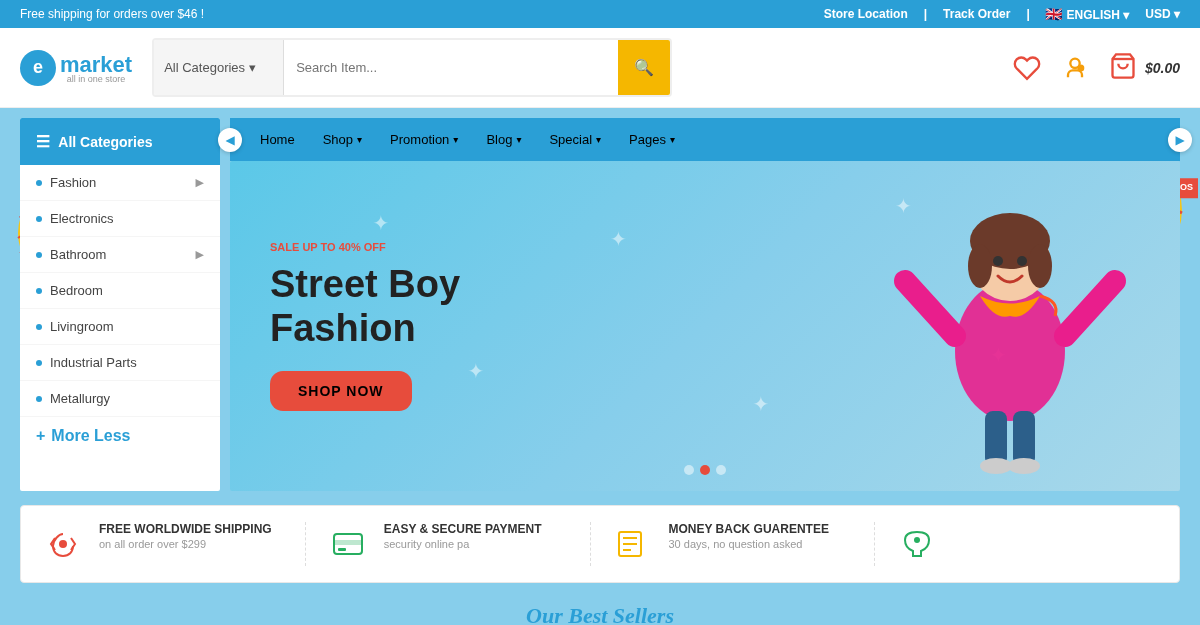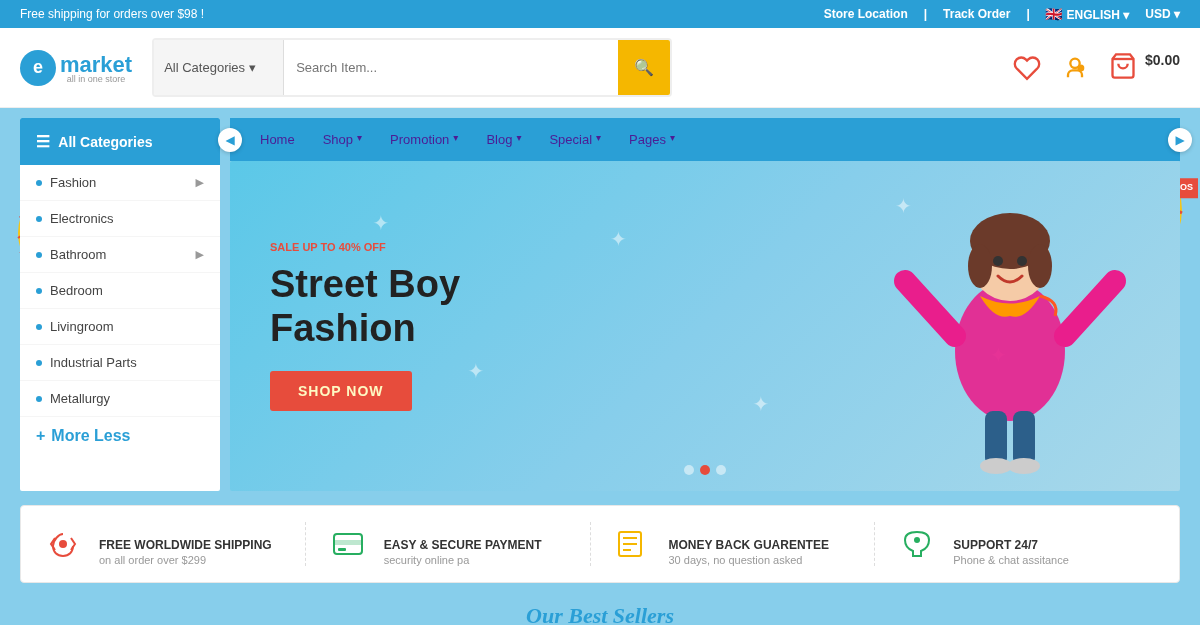--- a/index.html
+++ b/index.html
@@ -47,21 +47,21 @@
       min-width: 130px;
     }
     .search-input { flex: 1; border: none; outline: none; padding: 20px 12px; font-size: 13px; }
     .search-btn {
       background: #f5b700; border: none; padding: 0 16px; cursor: pointer;
       color: #fff; font-size: 16px;
     }
     .header-icons { display: flex; align-items: center; gap: 20px; margin-left: auto; }
     .header-icon { display: flex; flex-direction: column; align-items: center; cursor: pointer; position: relative; }
     .header-icon svg { width: 28px; height: 28px; }
-    .cart-area { display: flex; gap: 8px; }
+    .cart-area { display: flex; align-items: center; gap: 8px; font-style: italic; }
     .cart-icon-wrap { position: relative; }
     .cart-price { font-weight: bold; color: #333; font-size: 14px; }
 
     
     .main-wrapper {
       background: #87ceeb;
       padding: 10px 20px 30px;
       position: relative;
     }
 
@@ -102,44 +102,44 @@
     }
     .sidebar-more span { font-size: 16px; font-weight: bold; }
 
     
     .nav-area { flex: 1; display: flex; flex-direction: column; }
     .nav-bar {
       background: #2a9fd6; padding: 0 16px;
       display: flex; align-items: center; gap: 0;
     }
     .nav-item {
-      color: #4c1d95; font-size: 13px; padding: 14px 14px;
-      cursor: pointer; display: flex; align-items: flex-start; gap: 4px;
+      color: #000000; font-size: 13px; padding: 14px 14px;
+      cursor: pointer; display: flex; align-items: center; gap: 4px;
       white-space: nowrap;
     }
     .nav-chevron { font-size: 10px; }
 
     
     .hero {
       flex: 1;
       background: linear-gradient(135deg, #5bc8e8 0%, #87ceeb 50%, #a8d8ea 100%);
       border-radius: 2px;
       min-height: 330px;
       position: relative;
       overflow: hidden;
       display: flex;
       align-items: center;
     }
     .hero-content { padding: 30px 40px; z-index: 2; position: relative; }
     .hero-sale { color: #e74c3c; font-size: 11px; font-weight: bold; margin-bottom: 10px; }
     .hero-title { font-size: 38px; font-weight: 900; color: #222; line-height: 1.15; margin-bottom: 20px; }
     .hero-btn {
-      background: #e74c3c; color: #fef9c3; border: none;
+      background: #e74c3c; color: #000000; border: none;
       padding: 12px 28px; font-size: 14px; font-weight: bold;
-      border-radius: 3px; cursor: pointer; letter-spacing: 1px;
+      border-radius: 13px; cursor: pointer; letter-spacing: 1px;
     }
     .hero-stars {
       position: absolute; top: 0; left: 0; right: 0; bottom: 0;
       pointer-events: none;
     }
     .star {
       position: absolute; color: rgba(255,255,255,0.5);
       font-size: 20px;
     }
     .hero-slider-dots {
@@ -159,21 +159,21 @@
     .features-bar {
       background: #fff;
       border: 1px solid #e8e8e8;
       border-radius: 4px;
       margin-top: 14px;
       display: flex;
       padding: 16px 20px;
       justify-content: space-between;
       align-items: center;
     }
-    .feature-item { display: flex; align-items: flex-end; gap: 14px; flex: 1; }
+    .feature-item { display: flex; align-items: flex-start; gap: 14px; flex: 1; }
     .feature-item + .feature-item { border-left: 1px dashed #ddd; padding-left: 20px; }
     .feature-icon { width: 44px; height: 44px; display: flex; align-items: center; justify-content: center; }
     .feature-icon svg { width: 36px; height: 36px; }
     .feature-text h4 { font-size: 12px; font-weight: bold; color: #333; text-transform: uppercase; }
     .feature-text p { font-size: 11px; color: #999; margin-top: 2px; }
 
     
     .best-sellers {
       text-align: center;
       padding: 20px;
@@ -200,21 +200,21 @@
       position: absolute; right: -2px; top: 50%; transform: translateY(-50%);
       background: #e74c3c; color: #fff; font-size: 9px; font-weight: bold;
       padding: 4px 5px; border-radius: 3px 0 0 3px; z-index: 10;
       text-align: center; line-height: 1.3;
     }
   </style>
 </head>
 <body>
 
 <div class="top-bar">
-  <span>Free shipping for orders over $98 !</span>
+  <span>Free shipping for orders over $46 !</span>
   <div class="top-bar-right">
     <span>Store Location</span>
     <span>|</span>
     <span>Track Order</span>
     <span>|</span>
     <span>
       <span class="flag">🇬🇧</span>
       <span>ENGLISH</span> ▾
     </span>
     <span>
@@ -504,22 +504,18 @@
         <p>30 days, no question asked</p>
       </div>
     </div>
     <div class="feature-item">
       <div class="feature-icon">
         <svg viewBox="0 0 36 36" fill="none" xmlns="http://www.w3.org/2000/svg">
           <path d="M6 14 Q6 6 18 6 Q30 6 30 14 Q30 22 22 25 L22 30 L14 30 L14 25 Q6 22 6 14Z" stroke="#27ae60" stroke-width="2" fill="none"></path>
           <circle cx="18" cy="14" r="3" fill="#27ae60"></circle>
         </svg>
       </div>
-      <div class="feature-text">
-        <h4>SUPPORT 24/7</h4>
-        <p>Phone &amp; chat assitance</p>
-      </div>
     </div>
   </div>
 
   <div class="best-sellers">Our Best Sellers</div>
 
 </div>
 
 </body></html>

